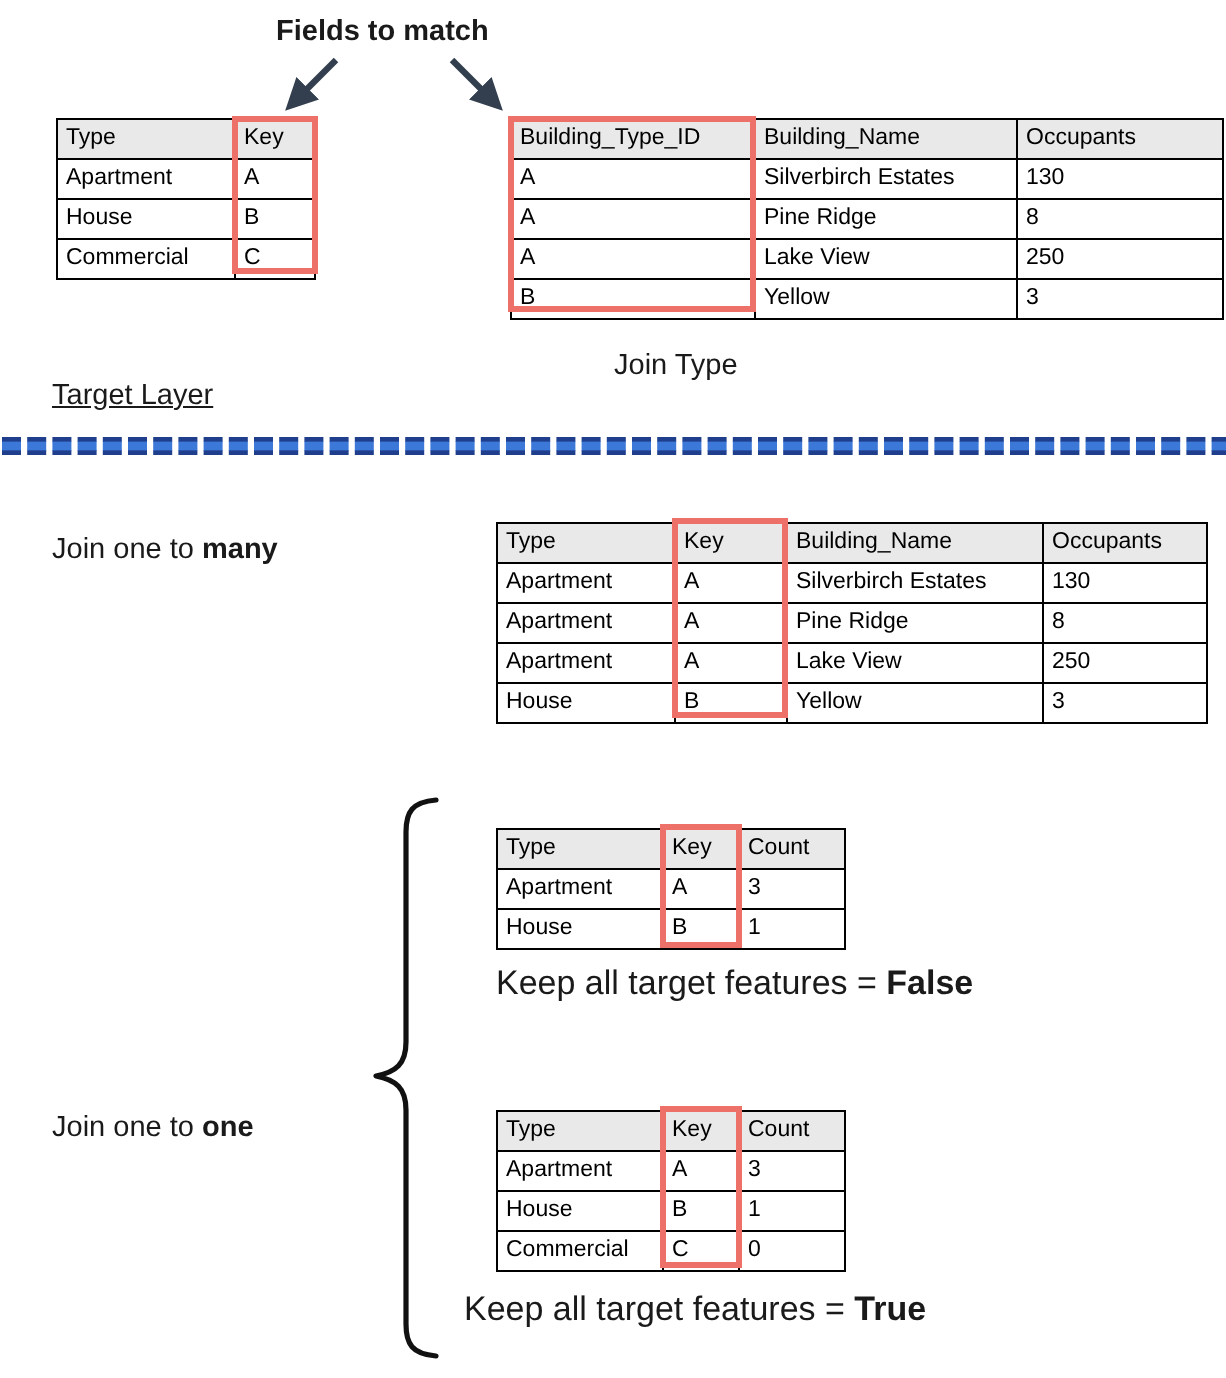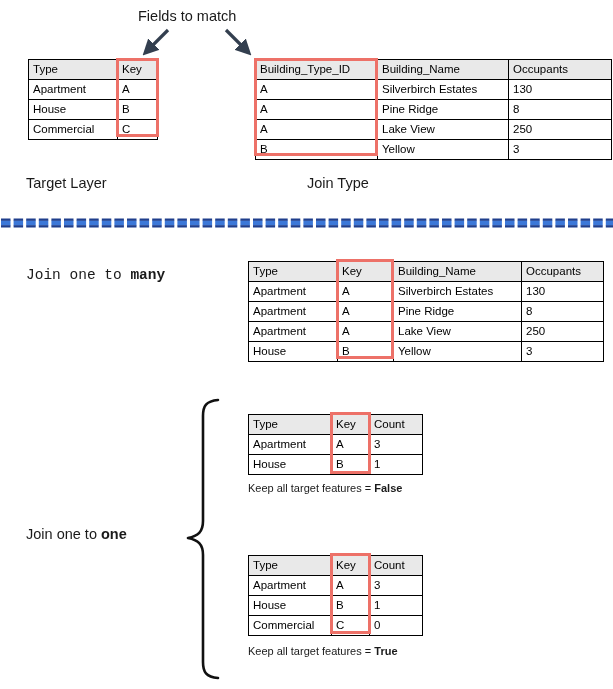--- a/index.html
+++ b/index.html
@@ -13,21 +13,21 @@
     position: relative;
     font-family: "Liberation Sans", sans-serif;
     color: #1a1a1a;
     overflow: hidden;
   }
 
   .abs { position: absolute; }
 
   
   .label {
-    font-size: 11px;
+    font-size: 17px;
     color: #1a1a1a;
     white-space: nowrap;
     line-height: 1.2;
   }
   .label-lg { font-size: 14.5px; }
   .bold { font-weight: bold; }
 
   
   table.tbl {
     border-collapse: collapse;
@@ -75,21 +75,21 @@
     left: 0;
     top: 0;
     width: 613px;
     height: 689px;
     pointer-events: none;
   }
 </style>
 </head>
 <body>
 
-<div class="abs label label-lg" style="left:138px; top:8px;">Fields to match</div>
+<div class="abs label label-lg" style="left:138px; top:8px;font-weight:bold;">Fields to match</div>
 
 <svg class="overlay" viewBox="0 0 613 689" xmlns="http://www.w3.org/2000/svg">
   <defs>
     <marker id="arrowhead-navy" markerWidth="5" markerHeight="5" refX="2.6" refY="2.5" orient="auto">
       <path d="M0,0 L5,2.5 L0,5 z" fill="#333f4f"></path>
     </marker>
   </defs>
 
   <line x1="168" y1="30" x2="148" y2="50" stroke="#333f4f" stroke-width="3.2" marker-end="url(#arrowhead-navy)"></line>
 
@@ -119,21 +119,21 @@
       </tr>
       <tr>
         <td>Commercial</td>
         <td>C</td>
       </tr>
     </tbody>
   </table>
   <div class="redbox" style="left:88px; top:-1px; width:43px; height:79px;"></div>
 </div>
 
-<div class="abs label label-lg" style="left:26px; top:175px;">Target Layer</div>
+<div class="abs label label-lg" style="left:26px; top:190px;text-decoration:underline;">Target Layer</div>
 
 <div class="abs" style="left:255px; top:59px;">
   <table class="tbl">
     <colgroup>
         <col style="width:122px">
         <col style="width:131px">
         <col style="width:103px">
       </colgroup>
     <thead>
       <tr>
@@ -315,21 +315,21 @@
       <rect x="580.60" y="7.2" width="9.50" height="2.3" fill="#1f3e8c"></rect>
       <rect x="593.20" y="2.5" width="9.50" height="5" fill="#3c78d8"></rect>
       <rect x="593.20" y="0.5" width="9.50" height="2.3" fill="#1f3e8c"></rect>
       <rect x="593.20" y="7.2" width="9.50" height="2.3" fill="#1f3e8c"></rect>
       <rect x="605.80" y="2.5" width="7.20" height="5" fill="#3c78d8"></rect>
       <rect x="605.80" y="0.5" width="7.20" height="2.3" fill="#1f3e8c"></rect>
       <rect x="605.80" y="7.2" width="7.20" height="2.3" fill="#1f3e8c"></rect>
     </g>
 </svg>
 
-<div class="abs label label-lg" style="left:26px; top:267px;font-family:Liberation Mono, monospace;">
+<div class="abs label label-lg" style="left:26px; top:267px;">
   <span>Join one to </span><span class="bold">many</span>
 </div>
 
 <div class="abs" style="left:248px; top:261px;">
   <table class="tbl">
     <colgroup>
         <col style="width:89px">
         <col style="width:56px">
         <col style="width:128px">
         <col style="width:82px">
@@ -365,21 +365,21 @@
         <td>House</td>
         <td>B</td>
         <td>Yellow</td>
         <td>3</td>
       </tr>
     </tbody>
   </table>
   <div class="redbox" style="left:88px; top:-2px; width:58px; height:100px;"></div>
 </div>
 
-<div class="abs label label-lg" style="left:26px; top:526px;">
+<div class="abs label label-lg" style="left:26px; top:556px;">
   <span>Join one to </span><span class="bold">one</span>
 </div>
 
 <svg class="overlay" viewBox="0 0 613 689" xmlns="http://www.w3.org/2000/svg">
   <path d="M218,400
            C206,401 203,406 203,416
            L203,521
            C203,532 198,536 188,538
            C198,540 203,544 203,555
            L203,662
@@ -448,15 +448,15 @@
       <tr>
         <td>Commercial</td>
         <td>C</td>
         <td>0</td>
       </tr>
     </tbody>
   </table>
   <div class="redbox" style="left:82px; top:-2px; width:41px; height:81px;"></div>
 </div>
 
-<div class="abs label" style="left:248px; top:645px;">
+<div class="abs label" style="left:232px; top:645px;">
   <span>Keep all target features = </span><span class="bold">True</span>
 </div>
 
 </body></html>

